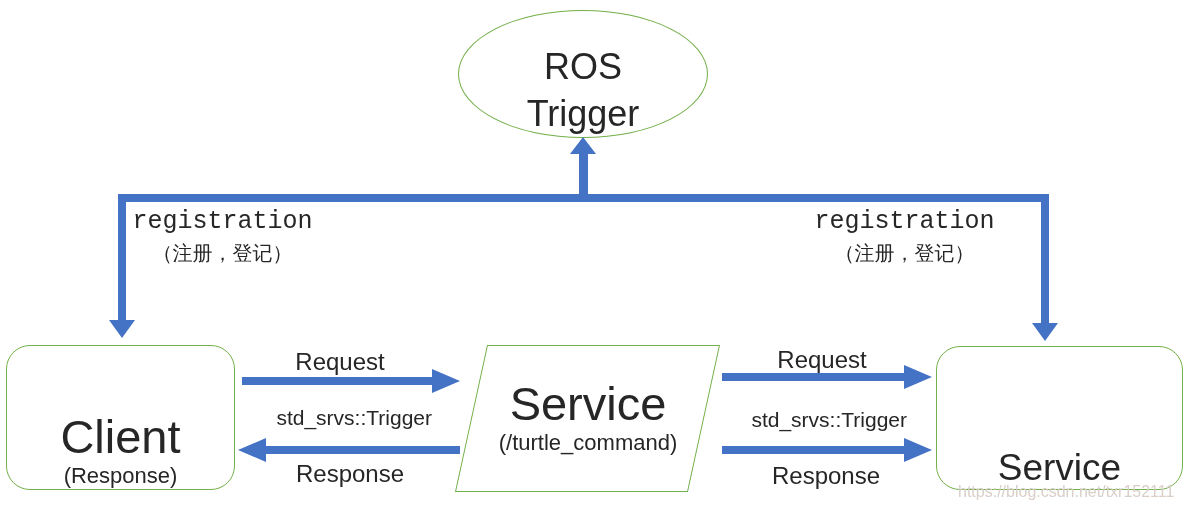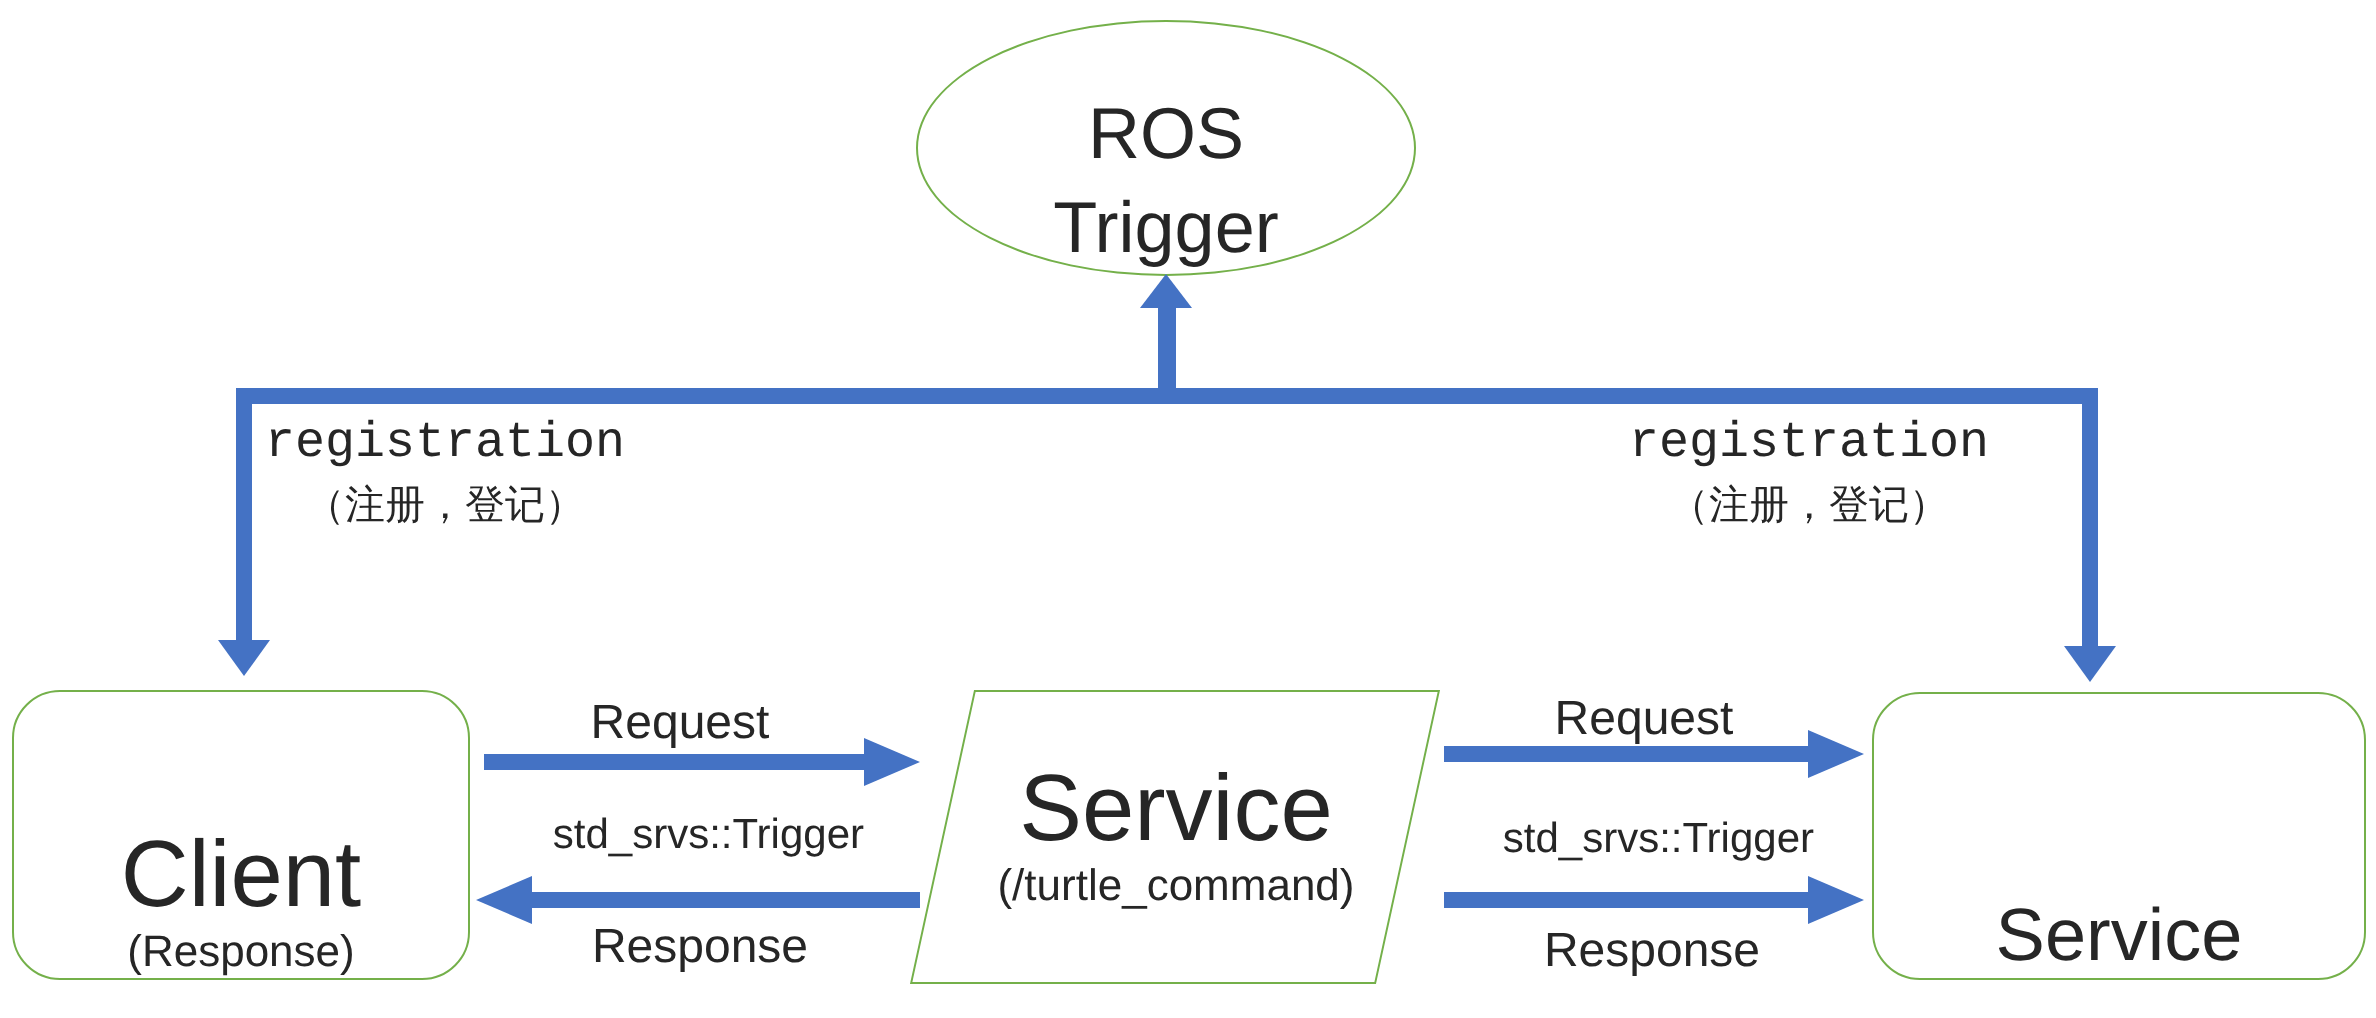--- a/index.html
+++ b/index.html
@@ -107,14 +107,15 @@
   <div class="shaft" style="left:722px;top:373px;width:182px;height:8px;"></div>
   <div class="tri tri-right" style="left:904px;top:365px;"></div>
   <div class="lbl link-lbl" style="left:752px;top:348px;">Request</div>
 
   <div class="lbl type-lbl" style="left:727px;top:407px;">std_srvs::Trigger</div>
 
   <div class="shaft" style="left:722px;top:446px;width:182px;height:8px;"></div>
   <div class="tri tri-right" style="left:904px;top:438px;"></div>
   <div class="lbl link-lbl" style="left:756px;top:464px;">Response</div>
 
+  <div class="watermark">https://blog.csdn.net/txr152111</div>
 
 </div>
 
 </body></html>

